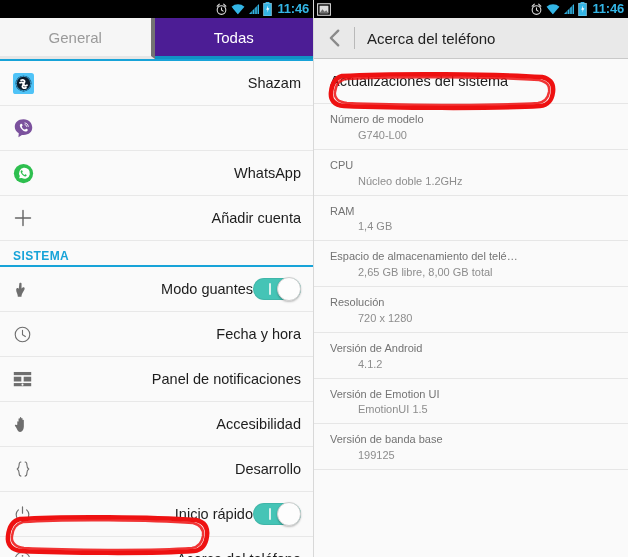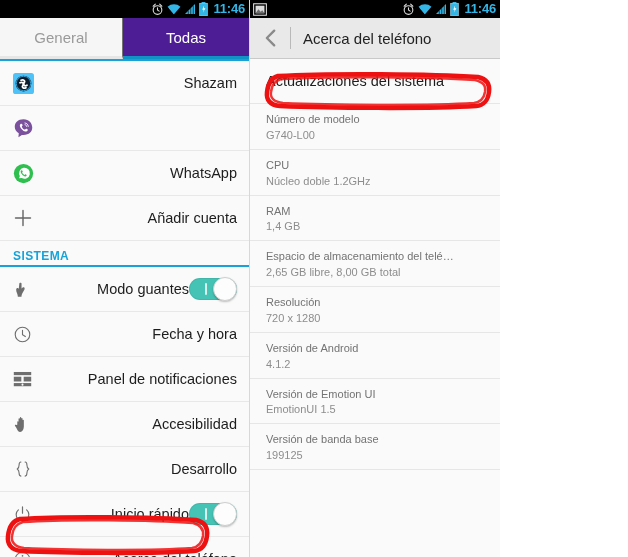--- a/index.html
+++ b/index.html
@@ -3,21 +3,21 @@
 <meta charset="utf-8">
 <style>
   * { box-sizing: border-box; margin:0; padding:0; }
   html, body {
     width: 628px; height: 557px;
     background: #ffffff;
     font-family: "Liberation Sans", sans-serif;
     overflow: hidden;
   }
   .screens { display:flex; width:628px; height:557px; }
-  .panel { width:250px; height:557px; position:relative; overflow:hidden; background:#fafafa; }
+  .panel { width:314px; height:557px; position:relative; overflow:hidden; background:#fafafa; }
   .panel.left { border-right:1px solid #d8d8d8; }
 
   
   .statusbar {
     height:18px; background:#000; display:flex; align-items:center;
     padding:0 4px 0 3px; position:relative;
   }
   .statusbar .left-icons { display:flex; align-items:center; gap:3px; }
   .statusbar .spacer { flex:1; }
   .statusbar .right-icons { display:flex; align-items:center; gap:3px; }
@@ -29,21 +29,21 @@
 
   
   .tabs { display:flex; height:41px; background:#f4f4f4; }
   .tab {
     display:flex; align-items:center; justify-content:center;
     font-size:15px; color:#9a9a9a; background:#f6f6f6;
     border-bottom:3px solid #e6e6e6; position:relative;
   }
   .tab.general { width:155px; }
   .tab.todas { width:159px; background:#4c1d95; color:#ffffff; border-bottom:3px solid #1192c4; }
-  .tab.general { border-right:1px solid #737373; }
+  .tab.general { border-right:4px solid #737373; }
   .tabs-underline { height:2px; background:#17a3d8; }
 
   
   .actionbar {
     height:41px; background:#e9e9e9; display:flex; align-items:center;
     border-bottom:1px solid #c9c9c9; padding-left:10px;
   }
   .back-chevron { width:22px; height:22px; display:block; }
   .ab-divider { width:1px; height:22px; background:#b9b9b9; margin:0 12px 0 8px; }
   .ab-title { font-size:15px; color:#222; }
@@ -73,21 +73,21 @@
     border-radius:50%; background:#fdfdfd; border:1px solid #cfcfcf;
     box-shadow:0 1px 2px rgba(0,0,0,0.25);
   }
 
   
   .rrow {
     padding:9px 14px 8px 16px; border-bottom:1px solid #e6e6e6;
     background:#fafafa;
   }
   .rrow .rtitle { font-size:11px; color:#737373; line-height:1.25; }
-  .rrow .rsub { font-size:11px; color:#8d8d8d; margin-top:2px; }
+  .rrow .rsub { font-size:11px; color:#8d8d8d; margin-top:2px;margin-left:28px; }
   .rrow.single { padding:13px 14px 13px 16px; }
   .rrow.single .rtitle { color:#1d1d1d; font-size:14.5px; }
 
   
   .annot { position:absolute; pointer-events:none; }
   .annot svg { display:block; overflow:visible; }
 </style>
 </head>
 <body>
 

